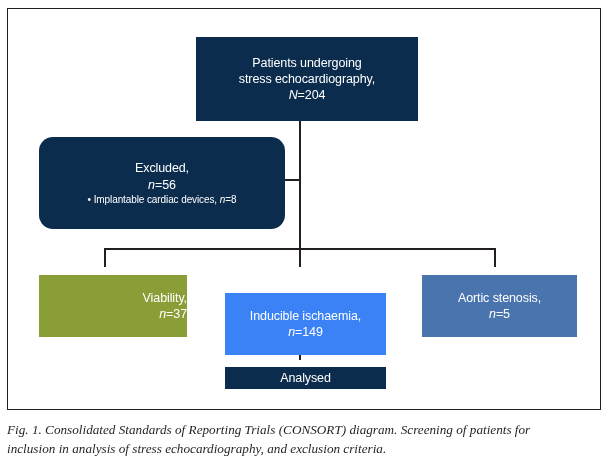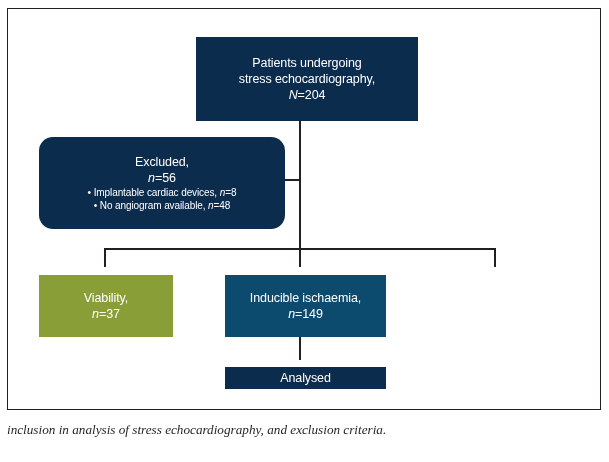--- a/index.html
+++ b/index.html
@@ -52,29 +52,29 @@
     text-align: center;
     line-height: 1.30;
     font-size: 12.5px;
     letter-spacing: -0.1px;
   }
   .box .ln { display: block; white-space: nowrap; }
   .box .bullet { font-size: 10px; }
 
   .navy  { background: #0c2c4e; }
   .green { background: #8a9e38; }
-  .plum  { background: #0c4a6e; }
+  .plum  { background: #3b82f6; margin-top: 18px; }
   .blue  { background: #4a74ad; }
 
   i.var { font-style: italic; }
 
   
   #box-top      { left: 188px; top: 28px;  width: 222px; height: 84px; }
   #box-excluded { left: 31px;  top: 128px; width: 246px; height: 92px; border-radius: 14px; }
-  #box-viability{ left: 31px;  top: 266px; width: 134px; height: 62px; }
+  #box-viability{ left: 31px;  top: 266px; width: 148px; height: 62px; align-items: flex-end; }
   #box-ischaemia{ left: 217px; top: 266px; width: 161px; height: 62px; }
   #box-aortic   { left: 414px; top: 266px; width: 155px; height: 62px; }
   #box-analysed { left: 217px; top: 358px; width: 161px; height: 22px; }
 
   
   .caption {
     position: absolute;
     left: 7px;
     top: 420px;
     width: 594px;
@@ -112,37 +112,41 @@
     <div class="box navy" id="box-top">
       <span class="ln">Patients undergoing</span>
       <span class="ln">stress echocardiography,</span>
       <span class="ln"><i class="var">N</i><span>=204</span></span>
     </div>
 
     <div class="box navy" id="box-excluded">
       <span class="ln">Excluded,</span>
       <span class="ln"><i class="var">n</i><span>=56</span></span>
       <span class="ln bullet"><span>• Implantable cardiac devices, </span><i class="var">n</i><span>=8</span></span>
-      <span class="ln bullet"><span>• No angiogram available, </span><i class="var">n</i><span>=48</span></span>
     </div>
 
     <div class="box green" id="box-viability">
       <span class="ln">Viability,</span>
       <span class="ln"><i class="var">n</i><span>=37</span></span>
     </div>
 
     <div class="box plum" id="box-ischaemia">
       <span class="ln">Inducible ischaemia,</span>
       <span class="ln"><i class="var">n</i><span>=149</span></span>
     </div>
 
+    <div class="box blue" id="box-aortic">
+      <span class="ln">Aortic stenosis,</span>
+      <span class="ln"><i class="var">n</i><span>=5</span></span>
+    </div>
 
     <div class="box navy" id="box-analysed">
       <span class="ln">Analysed</span>
     </div>
 
   </div>
 
   <div class="caption">
+    <span>Fig. 1. Consolidated Standards of Reporting Trials (CONSORT) diagram. Screening of patients for</span>
     <span class="last">inclusion in analysis of stress echocardiography, and exclusion criteria.</span>
   </div>
 
 </div>
 
 </body></html>

